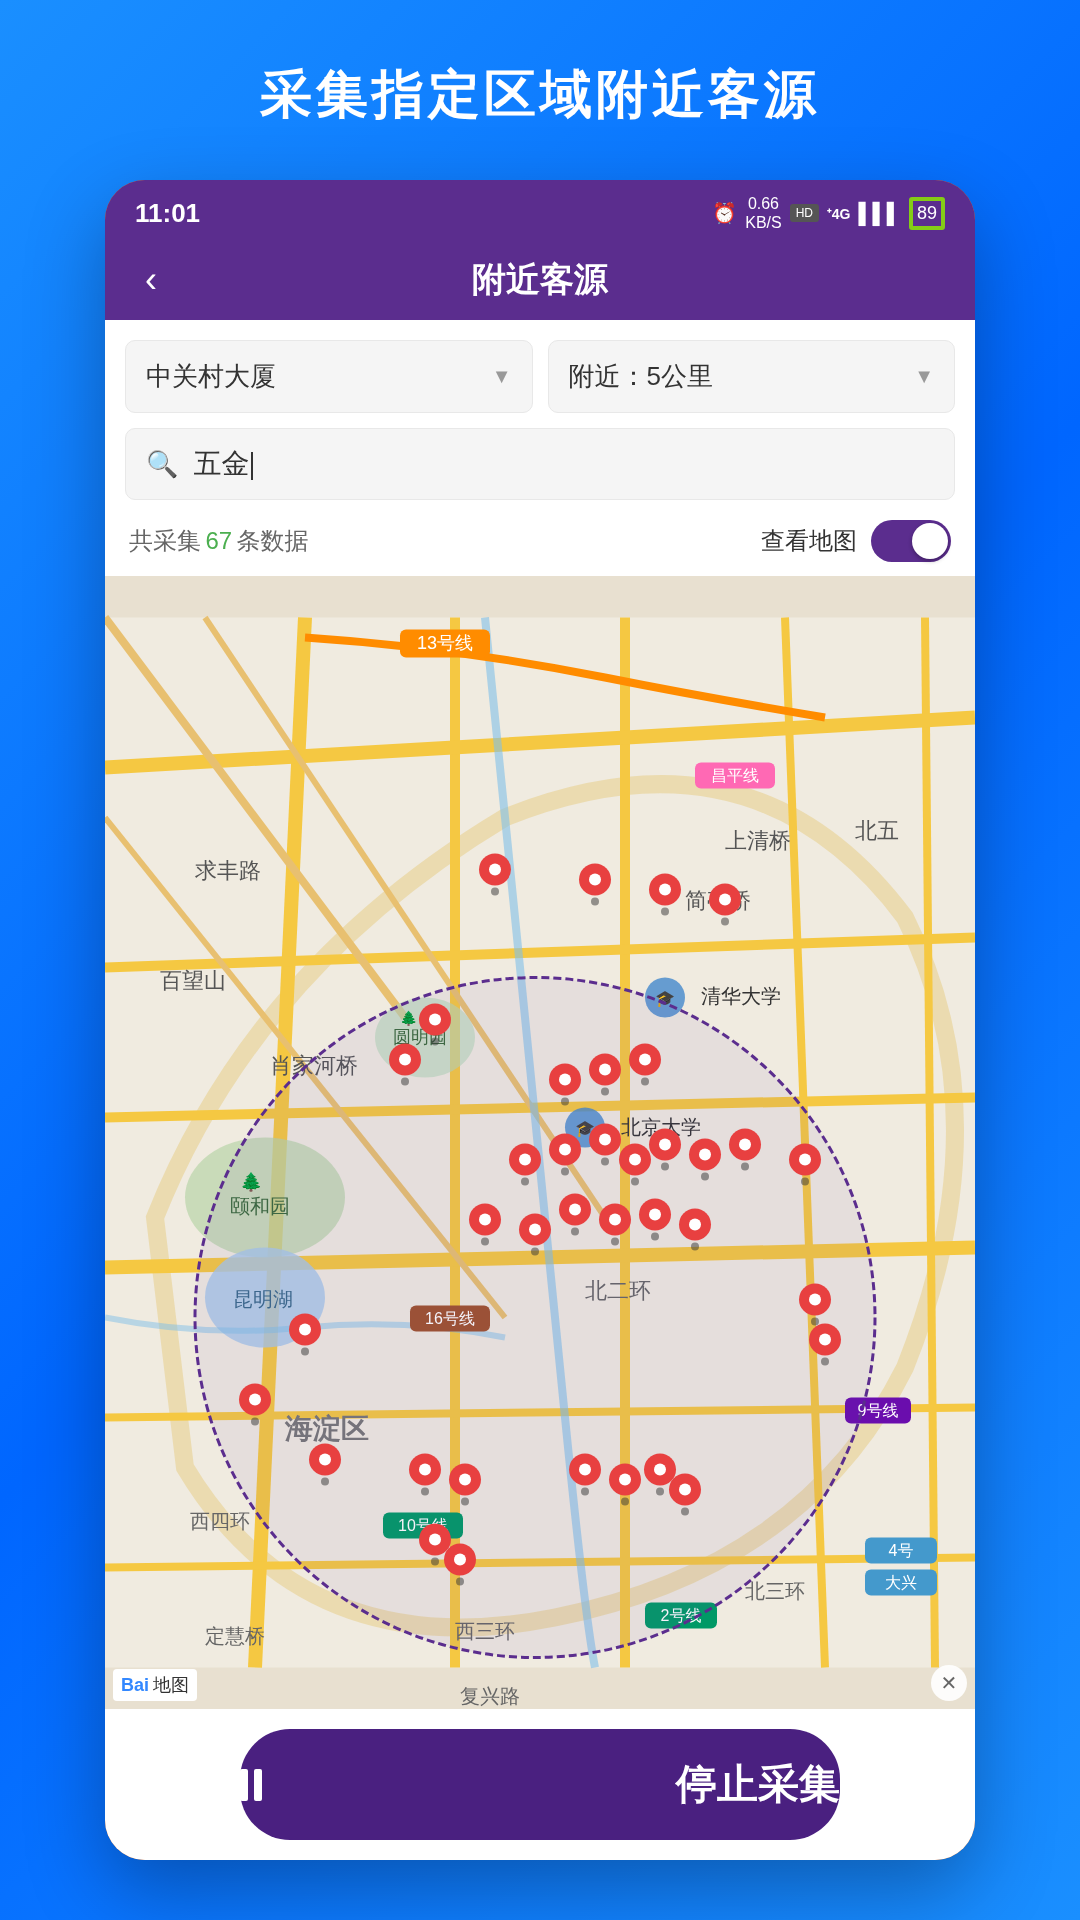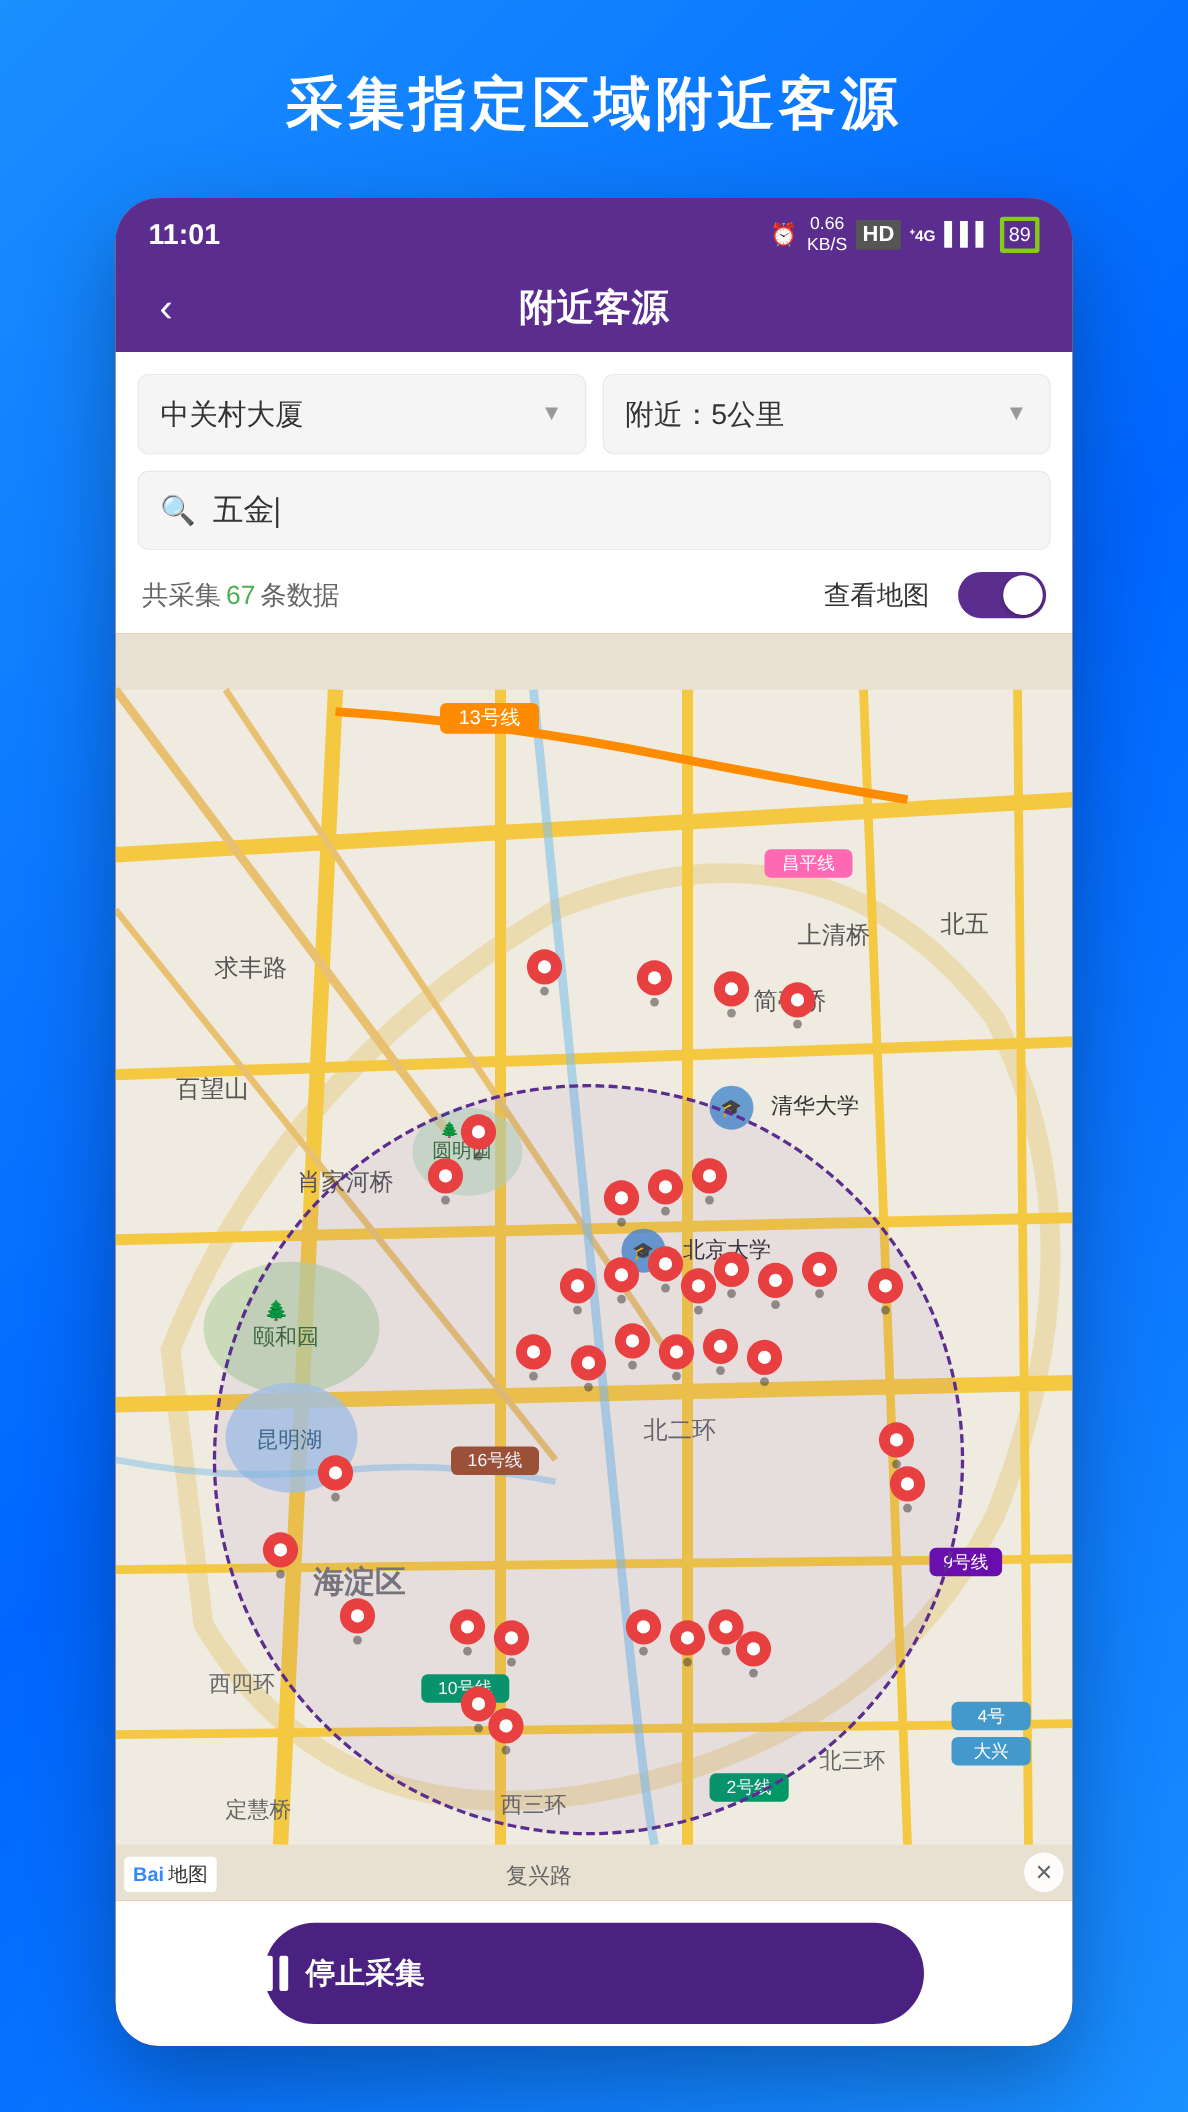--- a/index.html
+++ b/index.html
@@ -170,21 +170,21 @@
       font-size: 24px;
       color: #666;
     }
     .stats-count {
       color: #4CAF50;
       font-weight: 400;
     }
     .map-toggle-area {
       display: flex;
       align-items: center;
-      gap: 26px;
+      gap: 14px;
     }
     .map-toggle-label {
       font-size: 24px;
       color: #333;
     }
     .toggle-switch {
       width: 80px;
       height: 42px;
       background: #5b2d8e;
       border-radius: 21px;
@@ -223,25 +223,25 @@
       display: flex;
       justify-content: center;
     }
     .stop-button {
       background: #4a2080;
       color: white;
       border: none;
       border-radius: 50px;
       padding: 28px 0;
       width: 600px;
-      font-size: 27px;
+      font-size: 41px;
       font-weight: 600;
       display: flex;
       align-items: center;
-      justify-content: flex-start;
+      justify-content: space-between;
       gap: 16px;
       cursor: pointer;
     }
     .pause-icon {
       display: flex;
       gap: 6px;
     }
     .pause-bar {
       width: 8px;
       height: 32px;
@@ -295,21 +295,21 @@
 <div class="phone-container">
 
   <div class="status-bar">
     <span class="status-time">11:01</span>
     <div class="status-icons">
       <span>⏰</span>
       <div class="status-speed">
         <div>0.66</div>
           <div>KB/S</div>
       </div>
-      <span style="background:#555;padding:2px 6px;border-radius:3px;font-size:20px;font-weight:700">HD</span>
+      <span style="background:#555;padding:2px 6px;border-radius:3px;font-size:12px;font-weight:400">HD</span>
       <span style="font-size:14px;font-weight:700">⁺4G</span>
       <span>▌▌▌</span>
       <span class="battery-icon">89</span>
     </div>
   </div>
 
   <div class="app-header">
     <span class="back-button">‹</span>
     <span class="header-title">附近客源</span>
   </div>

